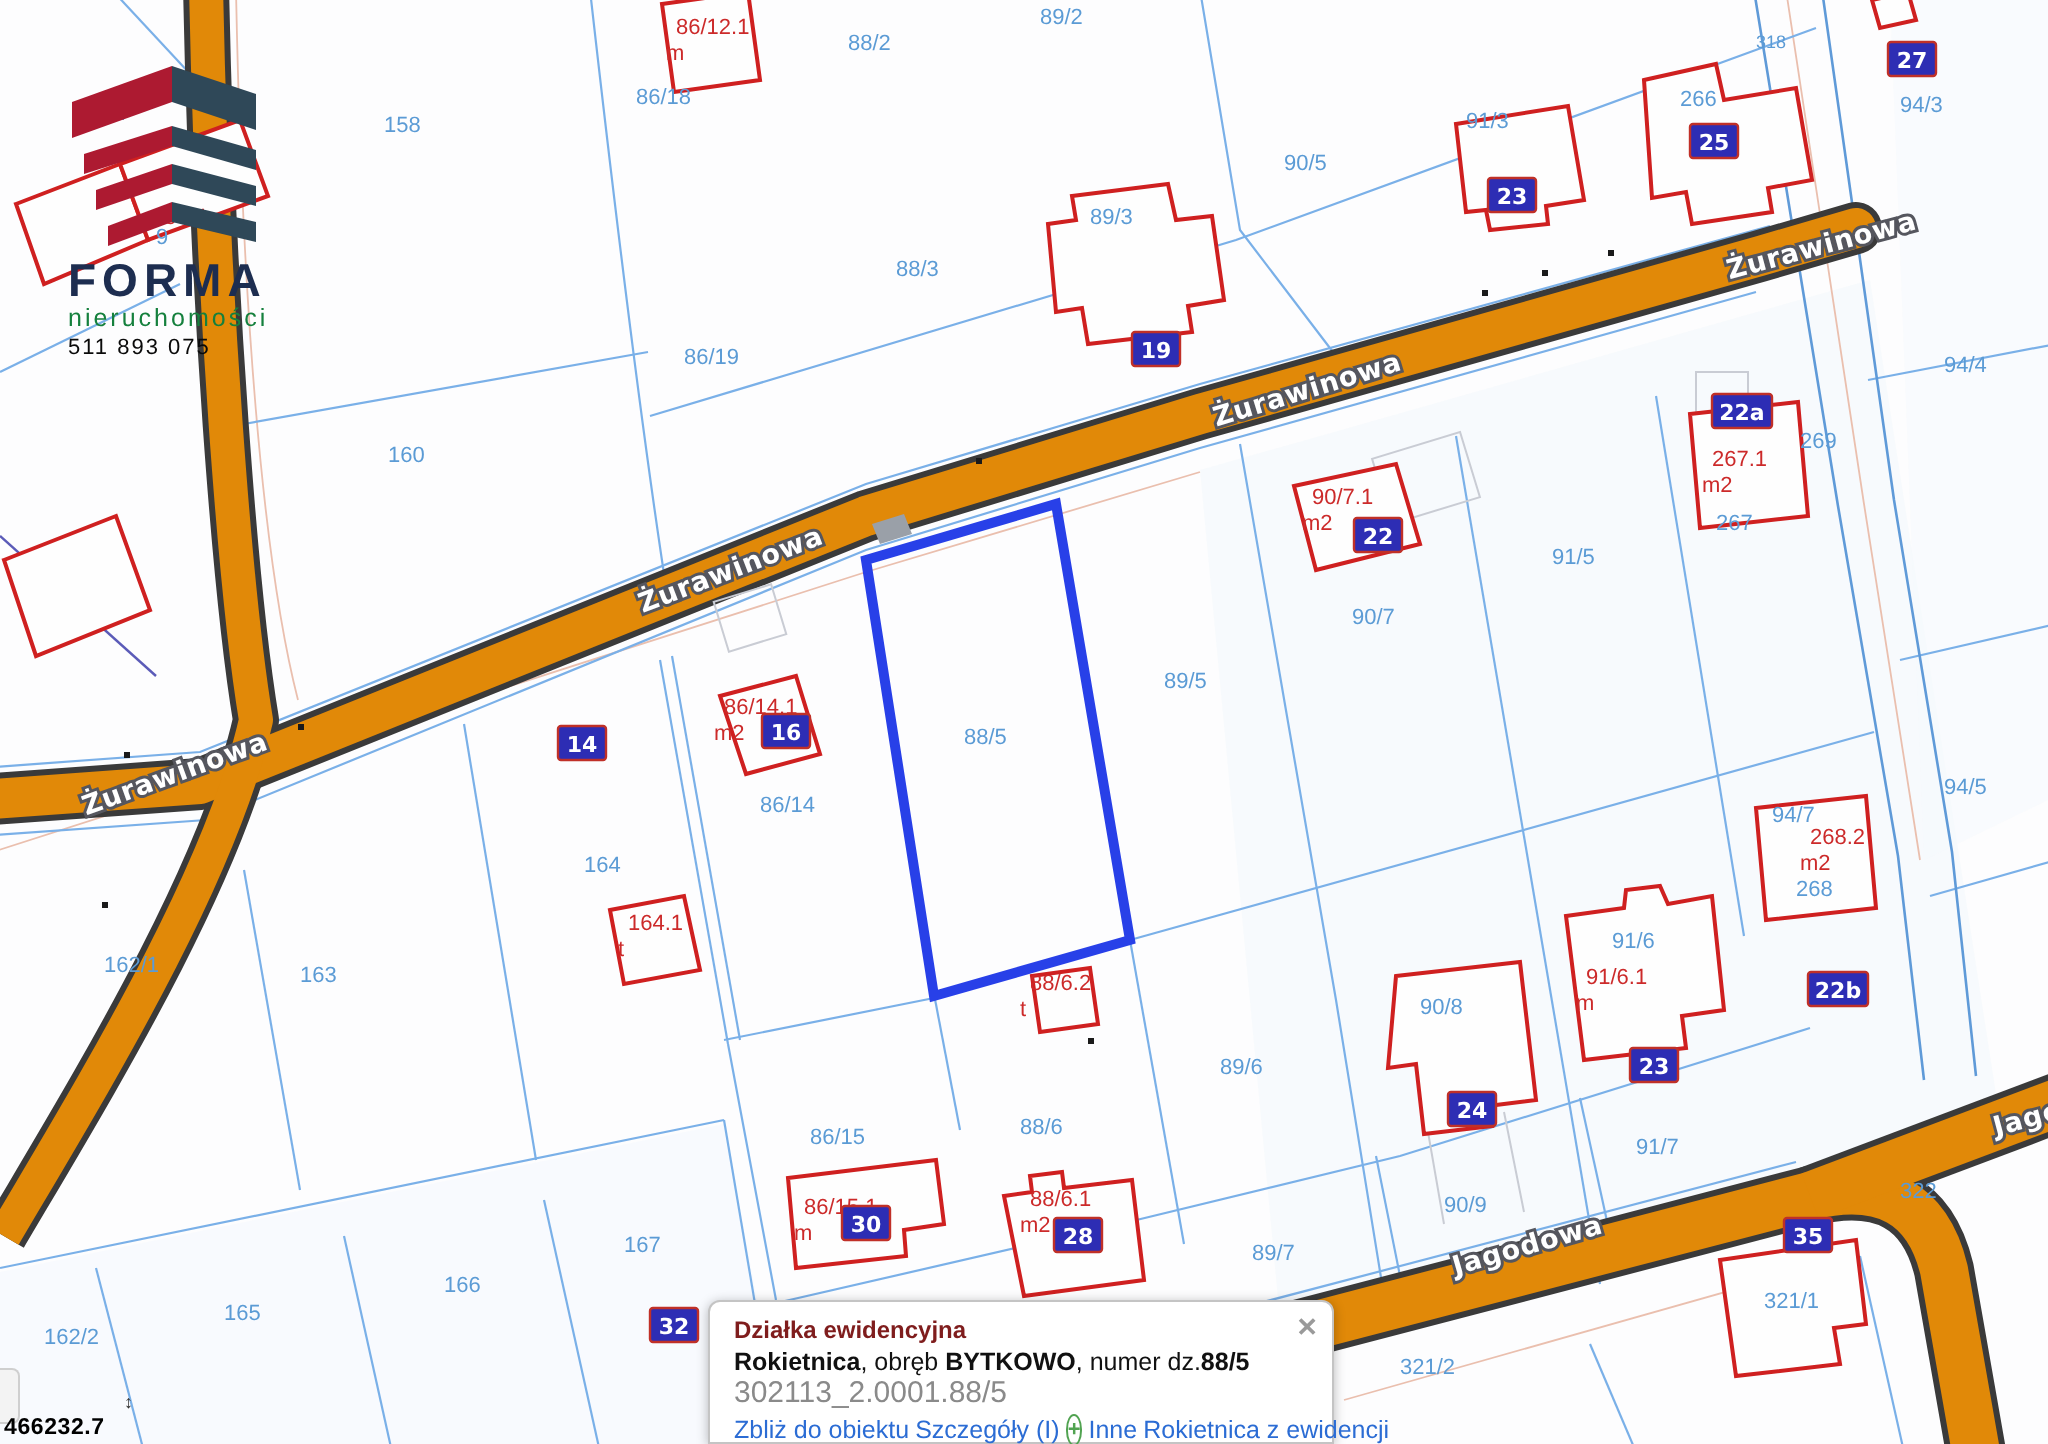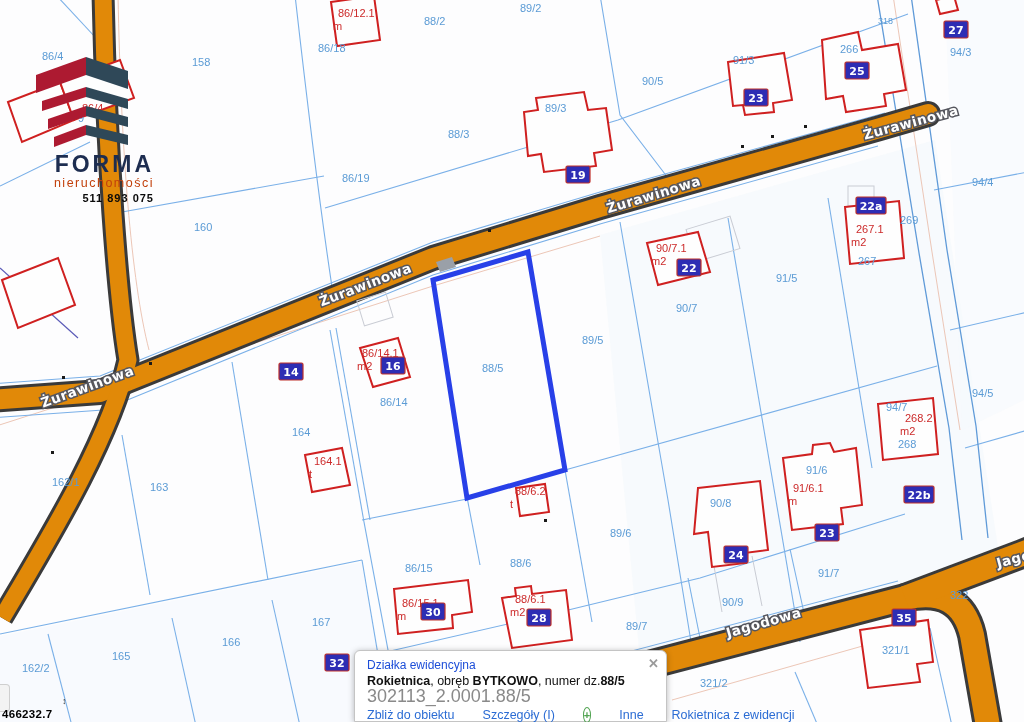--- a/index.html
+++ b/index.html
@@ -8,33 +8,33 @@
   svg{display:block}
   
   .plbl{font-family:"Liberation Sans",sans-serif;font-size:11px;fill:#5b9bd5;}
   .plbl.sm{font-size:9px;}
   .blbl{font-family:"Liberation Sans",sans-serif;font-size:11px;fill:#cc2a2a;}
   .street{font-family:"DejaVu Sans",sans-serif;font-size:13.5px;font-weight:bold;fill:#ffffff;
           stroke:#55565e;stroke-width:3px;paint-order:stroke;letter-spacing:.5px;}
   .plate-bg{fill:#2d2db4;stroke:#c03028;stroke-width:1.2;}
   .plate-tx{font-family:"DejaVu Sans",sans-serif;font-size:11px;font-weight:bold;fill:#fff;text-anchor:middle;}
   
-  .logo{position:absolute;left:34px;top:51px;width:120px;text-align:right;z-index:4;color:#1d2d50;}
+  .logo{position:absolute;left:34px;top:27px;width:120px;text-align:left;z-index:4;color:#1d2d50;}
   .logo .brand{font-size:23px;font-weight:bold;letter-spacing:3px;line-height:1;margin-top:2px;}
-  .logo .sub{font-size:12.5px;color:#c2410c;letter-spacing:1.5px;line-height:1.25;}
-  .logo .phone{font-size:11px;font-weight:bold;color:#0a0a0a;letter-spacing:1px;}
+  .logo .sub{font-size:12.5px;color:#15803d;letter-spacing:1.5px;line-height:1.25;}
+  .logo .phone{font-size:11px;font-weight:normal;color:#0a0a0a;letter-spacing:1px;}
   
   .popup{position:absolute;left:354px;top:650px;width:313px;height:72px;background:#fff;
          border:1px solid #c4c4c4;border-radius:6px 6px 0 0;box-shadow:0 1px 6px rgba(0,0,0,.28);
          z-index:5;padding:7px 10px 0 12px;box-sizing:border-box;font-size:12px;color:#222;}
-  .popup .r1{color:#1d4ed8;font-size:12px;line-height:15px;}
+  .popup .r1{color:#7f1d1d;font-size:12px;line-height:15px;font-weight:bold;}
   .popup .r2{font-size:12.5px;line-height:16px;color:#111;}
   .popup .r2 b{font-weight:bold;}
-  .popup .r3{color:#8a8a8a;font-size:18px;line-height:15px;}
-  .popup .links{display:flex;align-items:center;gap:28px;margin-top:3px;font-size:12.5px;}
+  .popup .r3{color:#8a8a8a;font-size:15px;line-height:15px;}
+  .popup .links{display:flex;align-items:center;gap:3px;margin-top:3px;font-size:12.5px;}
   .popup .links a{color:#2b6cd4;text-decoration:none;white-space:nowrap;cursor:pointer;}
   .plus{display:inline-flex;align-items:center;justify-content:center;width:14px;height:14px;
         border:1.5px solid #51a351;border-radius:50%;color:#51a351;font-size:11px;font-weight:bold;line-height:1;}
   .close{position:absolute;right:7px;top:5px;color:#9a9a9a;font-size:13px;font-weight:bold;cursor:pointer;}
   
   .coord{position:absolute;left:0;bottom:2px;z-index:4;font-size:11.5px;font-weight:bold;color:#000;
          padding-left:2px;letter-spacing:.3px;}
   .coord .updown{font-weight:normal;font-size:9px;color:#333;position:absolute;left:62px;top:-12px;}
   .chip{position:absolute;left:0;bottom:10px;width:9px;height:26px;background:#f3f3f3;border:1px solid #cfcfcf;
         border-left:none;border-radius:0 4px 4px 0;z-index:3;}

